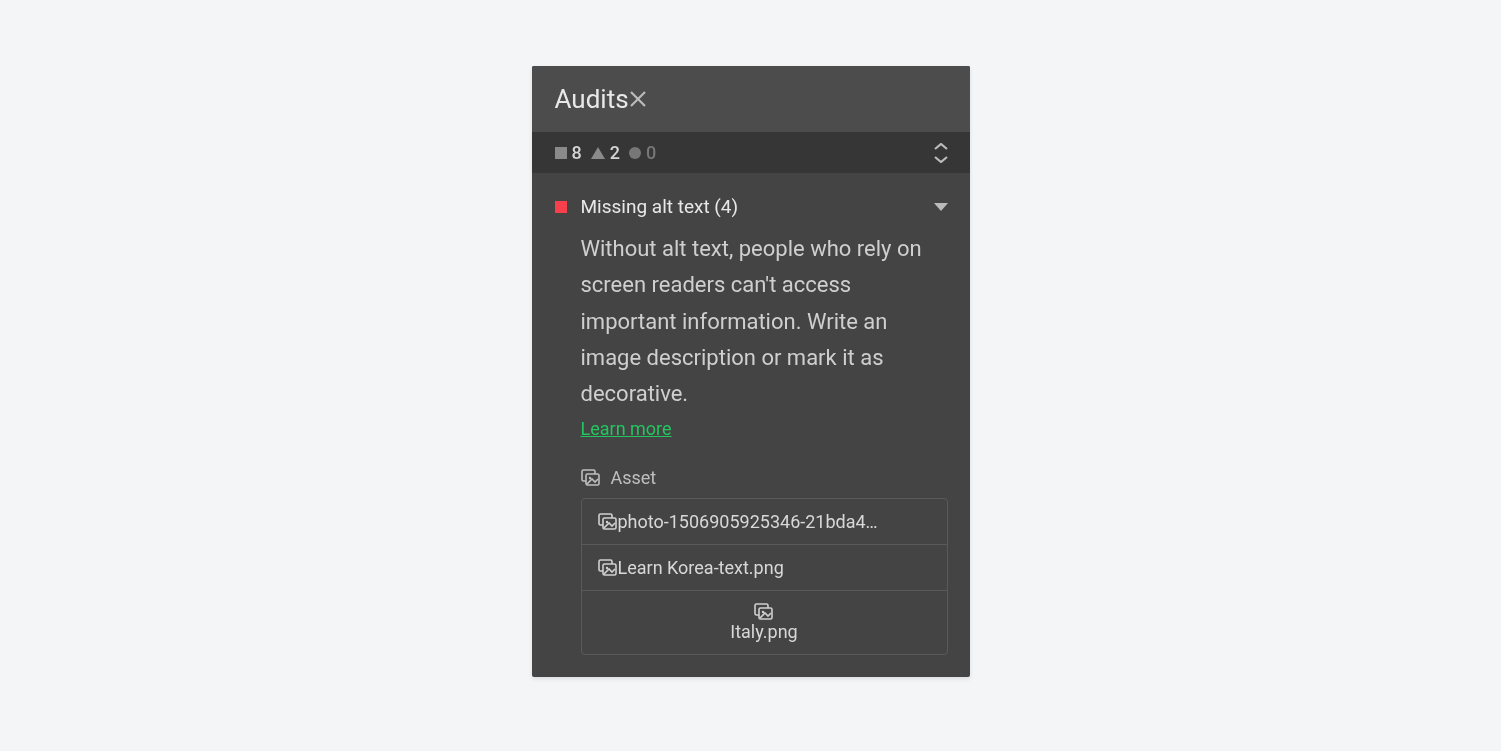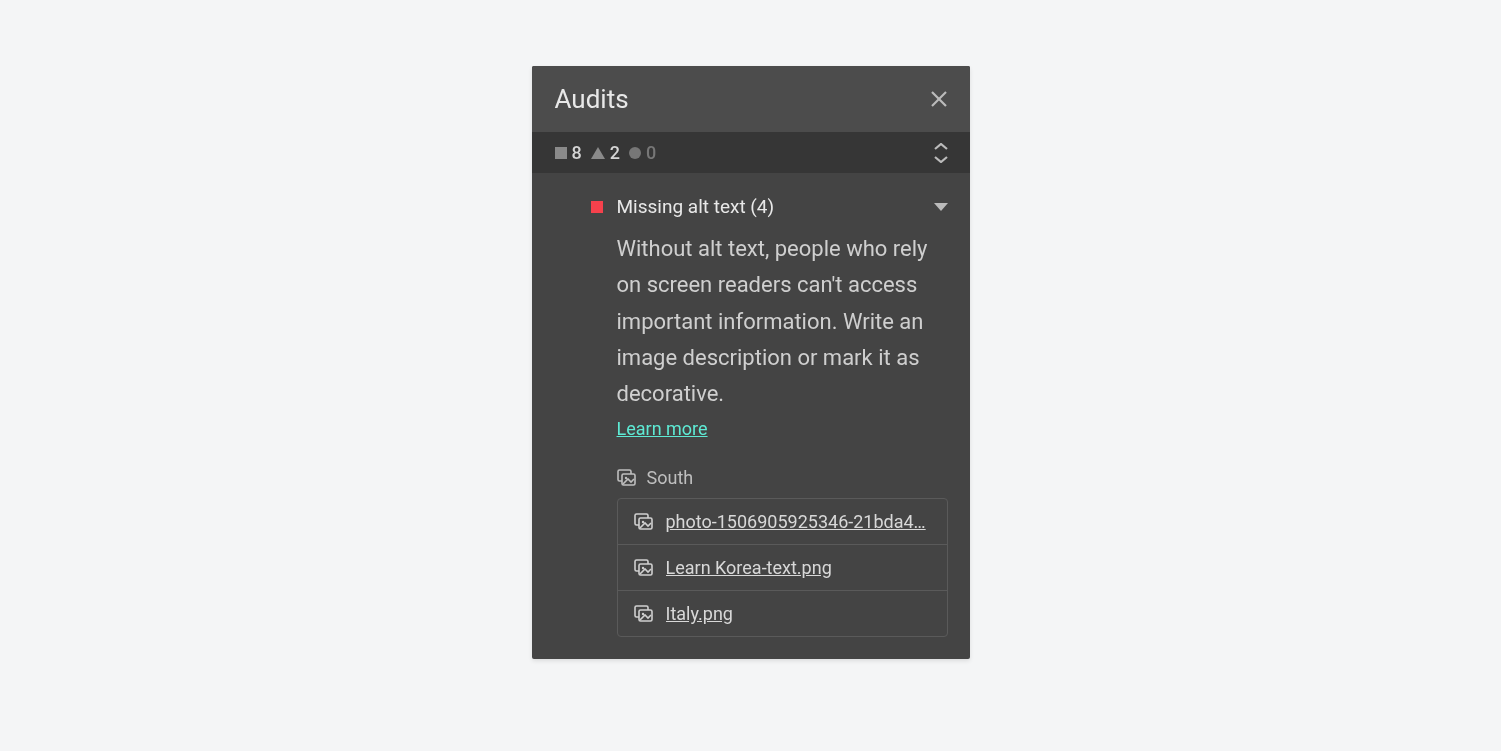--- a/index.html
+++ b/index.html
@@ -17,21 +17,20 @@
   width: 438px;
   background: #444444;
   color: #e5e5e5;
   border-radius: 2px;
   overflow: hidden;
   box-shadow: 0 2px 4px rgba(0,0,0,0.1);
 }
 .panel-header {
   display: flex;
   align-items: center;
-  justify-content: space-between;
   padding: 18px 22px 18px 23px;
   background: #4c4c4c;
 }
 .panel-title {
   font-size: 26px;
   font-weight: 400;
   color: #e8e8e8;
 }
 .close-x {
   cursor: pointer;
@@ -63,22 +62,21 @@
 .stat.error { color: #d5d5d5; }
 .stat.warn { color: #d5d5d5; }
 .stat.other { color: #777; }
 .sq-icon { width: 12px; height: 12px; background: #8a8a8a; }
 .tri-icon { width: 0; height: 0; border-left: 7px solid transparent; border-right: 7px solid transparent; border-bottom: 12px solid #8a8a8a; }
 .circ-icon { width: 12px; height: 12px; background: #777; border-radius: 50%; }
 .collapse-icon { cursor: pointer; color: #bbb; display: flex; align-items: center; }
 .collapse-icon svg { width: 18px; height: 20px; }
 
 .issue-section {
-  padding: 22px 22px 22px 11px;
-  margin-left: 48px;
+  padding: 22px 22px 22px 23px;
 }
 .issue-header {
   display: flex;
   align-items: center;
   gap: 14px;
   cursor: pointer;
   position: relative;
 }
 .severity-dot {
   width: 12px;
@@ -103,53 +101,51 @@
 }
 .issue-desc {
   font-size: 22px;
   line-height: 1.65;
   color: #cfcfcf;
 }
 .learn-more {
   display: inline-block;
   margin-top: 6px;
   font-size: 18px;
-  color: #5eead4;
+  color: #22c55e;
   text-decoration: underline;
   cursor: pointer;
 }
 .asset-header {
   display: flex;
   align-items: center;
   gap: 10px;
   margin-top: 28px;
   margin-bottom: 10px;
   font-size: 18px;
   color: #bfbfbf;
 }
 .asset-list {
   border: 1px solid #5a5a5a;
   border-radius: 4px;
   overflow: hidden;
 }
 .asset-row {
   display: flex;
   align-items: center;
-  gap: 12px;
   padding: 12px 16px;
   font-size: 18px;
   color: #d8d8d8;
   border-bottom: 1px solid #5a5a5a;
   cursor: pointer;
   white-space: nowrap;
   overflow: hidden;
   text-overflow: ellipsis;
-  text-decoration: underline;
-}
-.asset-row:last-child { border-bottom: none; }
+}
+.asset-row:last-child { border-bottom: none; flex-direction: column; }
 .asset-name {
   overflow: hidden;
   text-overflow: ellipsis;
 }
 .img-stack-icon {
   flex-shrink: 0;
   width: 20px;
   height: 18px;
   position: relative;
   display: inline-block;
@@ -213,21 +209,21 @@
 
       <div class="asset-header">
         <span class="img-stack-icon">
           <svg viewBox="0 0 20 18" fill="none" stroke="#bfbfbf" stroke-width="1.6">
             <rect x="1" y="1" width="13" height="11" rx="1.5"></rect>
             <rect x="5" y="5" width="13" height="11" rx="1.5" fill="#444"></rect>
             <circle cx="9" cy="9" r="1.2" fill="#bfbfbf" stroke="none"></circle>
             <polyline points="6,15 11,10 14,13 17,10"></polyline>
           </svg>
         </span>
-        <span>South</span>
+        <span>Asset</span>
       </div>
 
       <div class="asset-list">
         <div class="asset-row">
           <span class="img-stack-icon">
             <svg viewBox="0 0 20 18" fill="none" stroke="#d0d0d0" stroke-width="1.6">
               <rect x="1" y="1" width="13" height="11" rx="1.5"></rect>
               <rect x="5" y="5" width="13" height="11" rx="1.5" fill="#444"></rect>
               <circle cx="9" cy="9" r="1.2" fill="#d0d0d0" stroke="none"></circle>
               <polyline points="6,15 11,10 14,13 17,10"></polyline>

